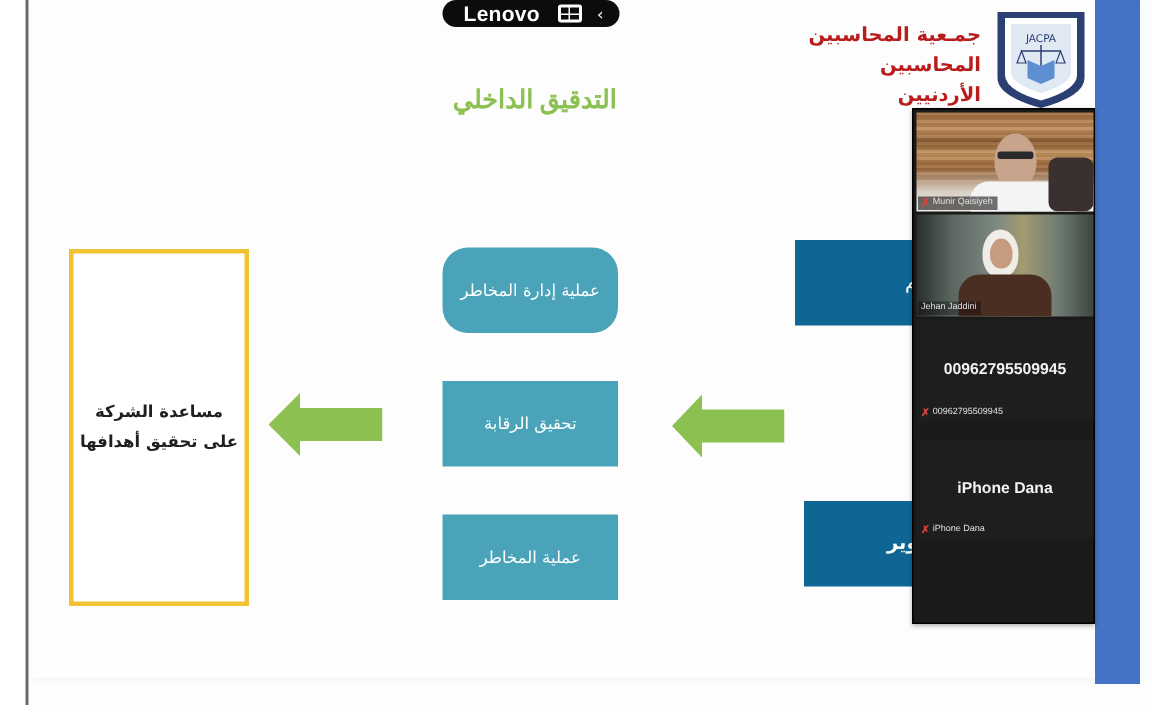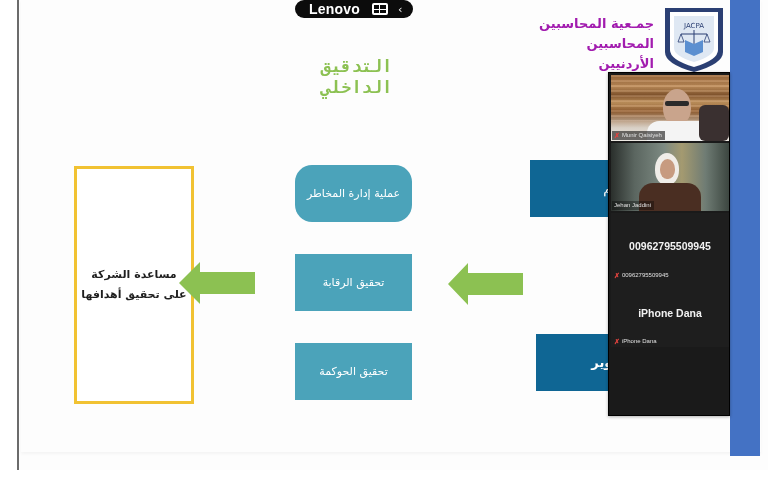--- a/index.html
+++ b/index.html
@@ -29,44 +29,44 @@
       width: 16px; height: 12px; background: #fff; border-radius: 2px;
       display: grid; grid-template-columns: 1fr 1fr; grid-template-rows: 1fr 1fr; gap: 1px; padding: 2px;
       margin-left: 6px;
     }
     .lenovo-grid span { background: #0c0c0c; display: block; }
     .lenovo-chev { font-size: 11px; margin-left: 4px; font-family: "DejaVu Sans", sans-serif; }
 
     
     .org-name {
       position: absolute; left: 517px; top: 14px; width: 118px;
-      direction: rtl; text-align: right; color: #a21caf;
+      direction: rtl; text-align: right; color: #b91c1c;
       font-family: "DejaVu Sans", sans-serif; font-size: 13px; line-height: 20px; font-weight: bold;
     }
     .shield {
       position: absolute; left: 644px; top: 6px; width: 62px; height: 68px;
     }
     .blue-stripe {
       position: absolute; left: 711px; top: 0; width: 30px; height: 456px;
       background: #4472c4;
     }
 
     
     .slide-title {
       position: absolute; left: 270px; top: 56px; width: 135px;
       direction: rtl; text-align: center;
       color: #8cc152; font-size: 17px; font-weight: bold;
-      font-family: Liberation Mono, monospace;
+      font-family: Liberation Serif, serif;
     }
 
     
     .goal-box {
       position: absolute; left: 27px; top: 166px; width: 120px; height: 238px;
       border: 3px solid #f1c232; background: #fff;
-      display: flex; align-items: center; justify-content: center; margin-left: 28px;
+      display: flex; align-items: center; justify-content: center;
     }
     .goal-text {
       direction: rtl; text-align: center; color: #1f1f1f;
       font-size: 11px; font-weight: bold; line-height: 20px; width: 110px;
     }
 
     
     .arrow { position: absolute; }
 
     
@@ -163,21 +163,21 @@
     <polygon points="0,21 21,0 21,10 76,10 76,32 21,32 21,42" fill="#8cc152"></polygon>
   </svg>
 
   <div class="proc-box" style="top:165px;border-radius:17px;">
     <span>عملية إدارة المخاطر</span>
   </div>
   <div class="proc-box" style="top:254px;">
     <span>تحقيق الرقابة</span>
   </div>
   <div class="proc-box" style="top:343px;">
-    <span>تحقيق الحوكمة</span>
+    <span>عملية المخاطر</span>
   </div>
 
   <svg class="arrow" style="left:429px; top:263px; width:75px; height:42px;" viewBox="0 0 75 42">
     <polygon points="0,21 20,0 20,10 75,10 75,32 20,32 20,42" fill="#8cc152"></polygon>
   </svg>
 
   <div class="ev-box" style="left:511px; top:160px; width:100px; height:57px;">
     <span style="margin-left:10px;">تقييم</span>
   </div>
   <div class="ev-box" style="left:517px; top:334px; width:94px; height:57px;">
@@ -209,21 +209,21 @@
   </div>
 
   <div class="tile tile-dark" style="top:140px; height:68px;">
     <div class="tile-big-name">00962795509945</div>
     <div class="name-tag" style="background:transparent;">
       <span class="mic-off">✗</span>
       <span>00962795509945</span>
     </div>
   </div>
 
-  <div class="tile tile-dark" style="top:208px; height:66px;">
+  <div class="tile tile-dark" style="top:220px; height:66px;">
     <div class="tile-big-name">iPhone Dana</div>
     <div class="name-tag" style="background:transparent;">
       <span class="mic-off">✗</span>
       <span>iPhone Dana</span>
     </div>
   </div>
 
 </div>
 
 </body></html>

